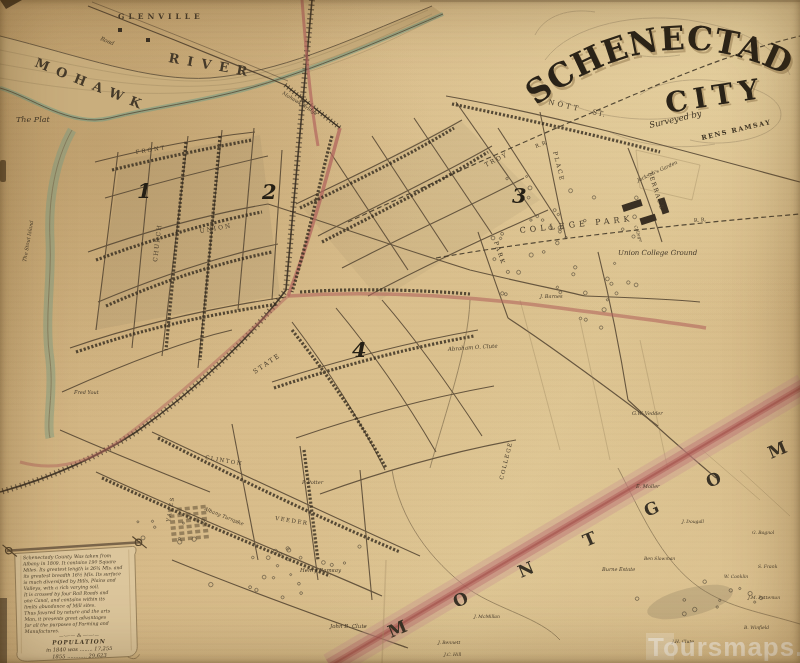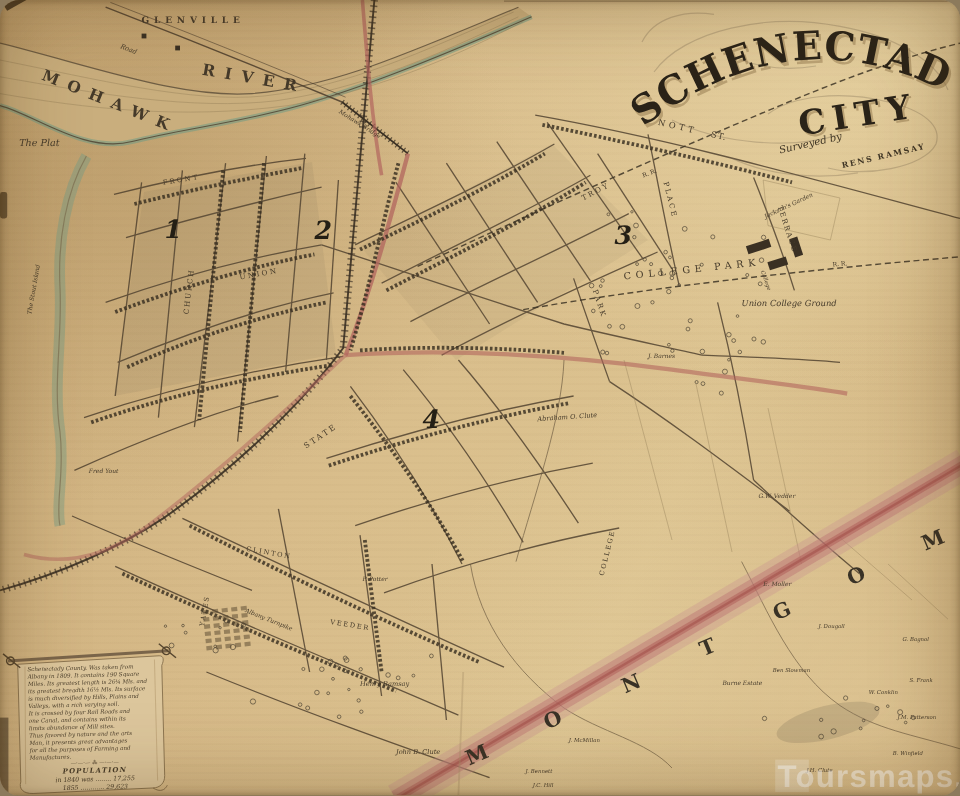--- a/index.html
+++ b/index.html
@@ -4,21 +4,21 @@
 <style>
   html,body{margin:0;padding:0;background:#8c7a5c;}
   #stage{position:relative;width:800px;height:663px;overflow:hidden;
     font-family:"DejaVu Serif",serif;
     background:
       radial-gradient(620px 420px at 85% 8%, rgba(235,216,168,.55), rgba(0,0,0,0) 65%),
       radial-gradient(700px 520px at 92% 88%, rgba(233,213,165,.45), rgba(0,0,0,0) 60%),
       radial-gradient(520px 420px at 12% 22%, rgba(168,136,88,.38), rgba(0,0,0,0) 65%),
       radial-gradient(900px 700px at 45% 55%, rgba(224,199,146,.35), rgba(0,0,0,0) 70%),
       repeating-linear-gradient(0deg, rgba(120,90,50,.035) 0 2px, rgba(0,0,0,0) 2px 6px),
-      linear-gradient(115deg,#c6a673,#d5b887 38%,#dbc290 68%,#caa976); border-radius: 16px;}
+      linear-gradient(115deg,#c6a673,#d5b887 38%,#dbc290 68%,#caa976);}
   #stage::after{content:"";position:absolute;inset:0;pointer-events:none;
     box-shadow:inset 0 0 70px rgba(84,56,18,.38), inset 0 0 8px rgba(60,40,12,.45);}
   svg{position:absolute;left:0;top:0;}
   .mlbl{font-family:"DejaVu Serif",serif;fill:#453a2a;}
   .it{font-style:italic;}
   .bold{font-weight:bold;}
   .district{font-family:"DejaVu Serif",serif;font-weight:bold;font-style:italic;fill:#241f15;font-size:21px;}
   .county{font-family:"DejaVu Serif",serif;font-weight:bold;fill:#393226;font-size:17px;letter-spacing:2px;}
   .legend-line{font-family:"DejaVu Serif",serif;font-style:italic;fill:#4a3e2b;font-size:4.7px;}
   .legend-divider{font-family:"DejaVu Serif",serif;fill:#4a3e2b;font-size:4.5px;}

